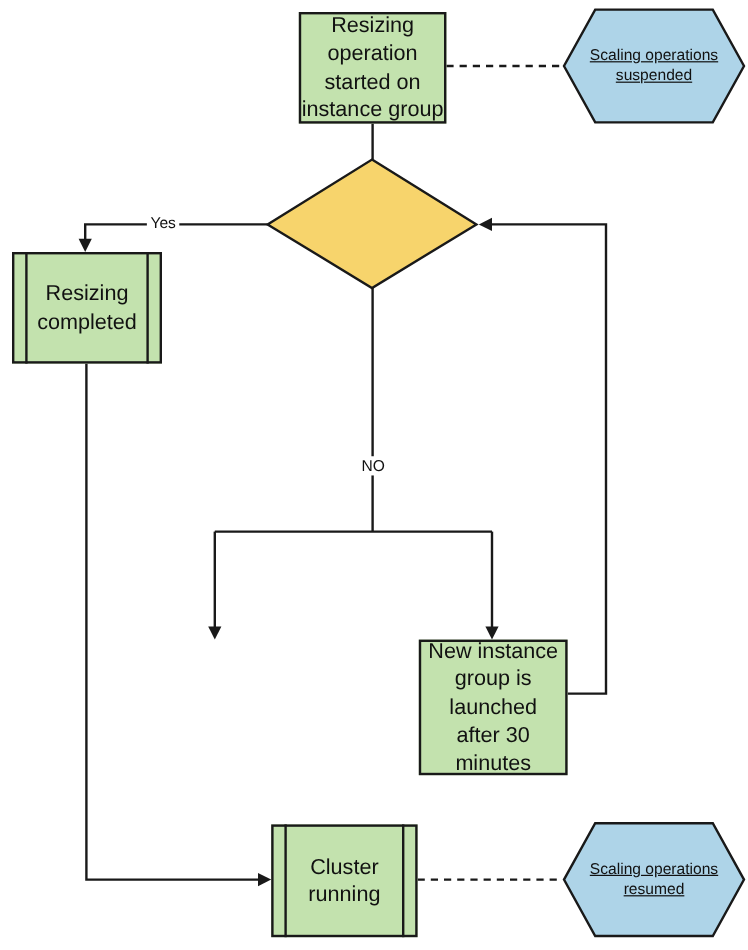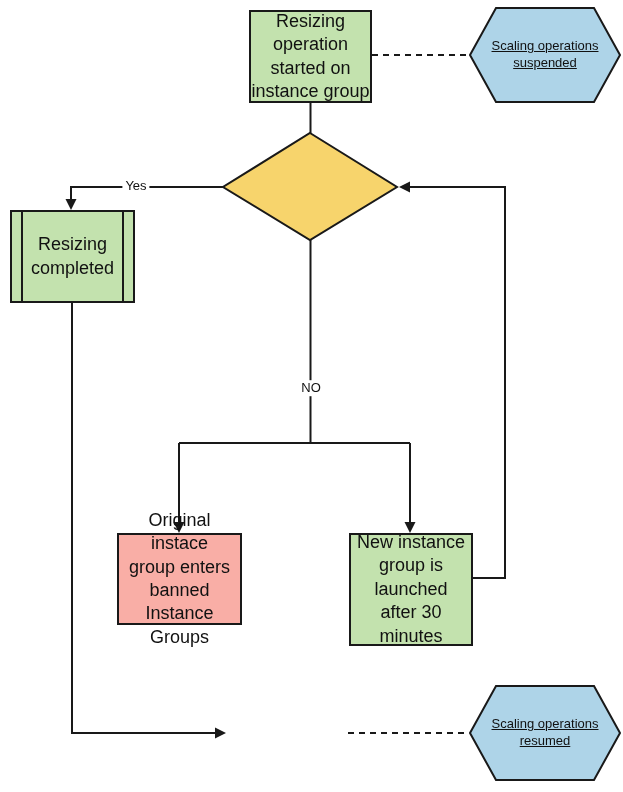--- a/index.html
+++ b/index.html
@@ -70,33 +70,33 @@
 instance group</span>
   </div>
 
   <div class="node pre" style="left: 10px; top: 210px; width: 125px; height: 93px; background-color: rgb(195, 226, 174);">
     <div class="bar bar-left"></div>
     <div class="bar bar-right"></div>
     <span>Resizing
 completed</span>
   </div>
 
-  <div class="node pre" style="left: 117px; top: 533px; width: 125px; height: 92px; background-color: rgb(249, 174, 166);">
-    <span>Original instace
-group enters
-banned Instance
-Groups</span>
-  </div>
 
   <div class="node pre" style="left: 349px; top: 533px; width: 124px; height: 113px; background-color: rgb(195, 226, 174);">
     <span>New instance
 group is launched
 after 30 minutes</span>
   </div>
 
+  <div class="node pre" style="left: 226px; top: 687px; width: 122px; height: 94px; background-color: rgb(195, 226, 174);">
+    <div class="bar bar-left"></div>
+    <div class="bar bar-right"></div>
+    <span>Cluster
+running</span>
+  </div>
 
   <div class="overlay-label" style="left:470px; top:8px; width:150px; height:94px;">Scaling operations
 suspended</div>
 
 
   <div class="overlay-label" style="left:470px; top:686px; width:150px; height:94px;">Scaling operations
 resumed</div>
 
   <div class="edge-label" style="left:136px; top:186px;">Yes</div>
 

